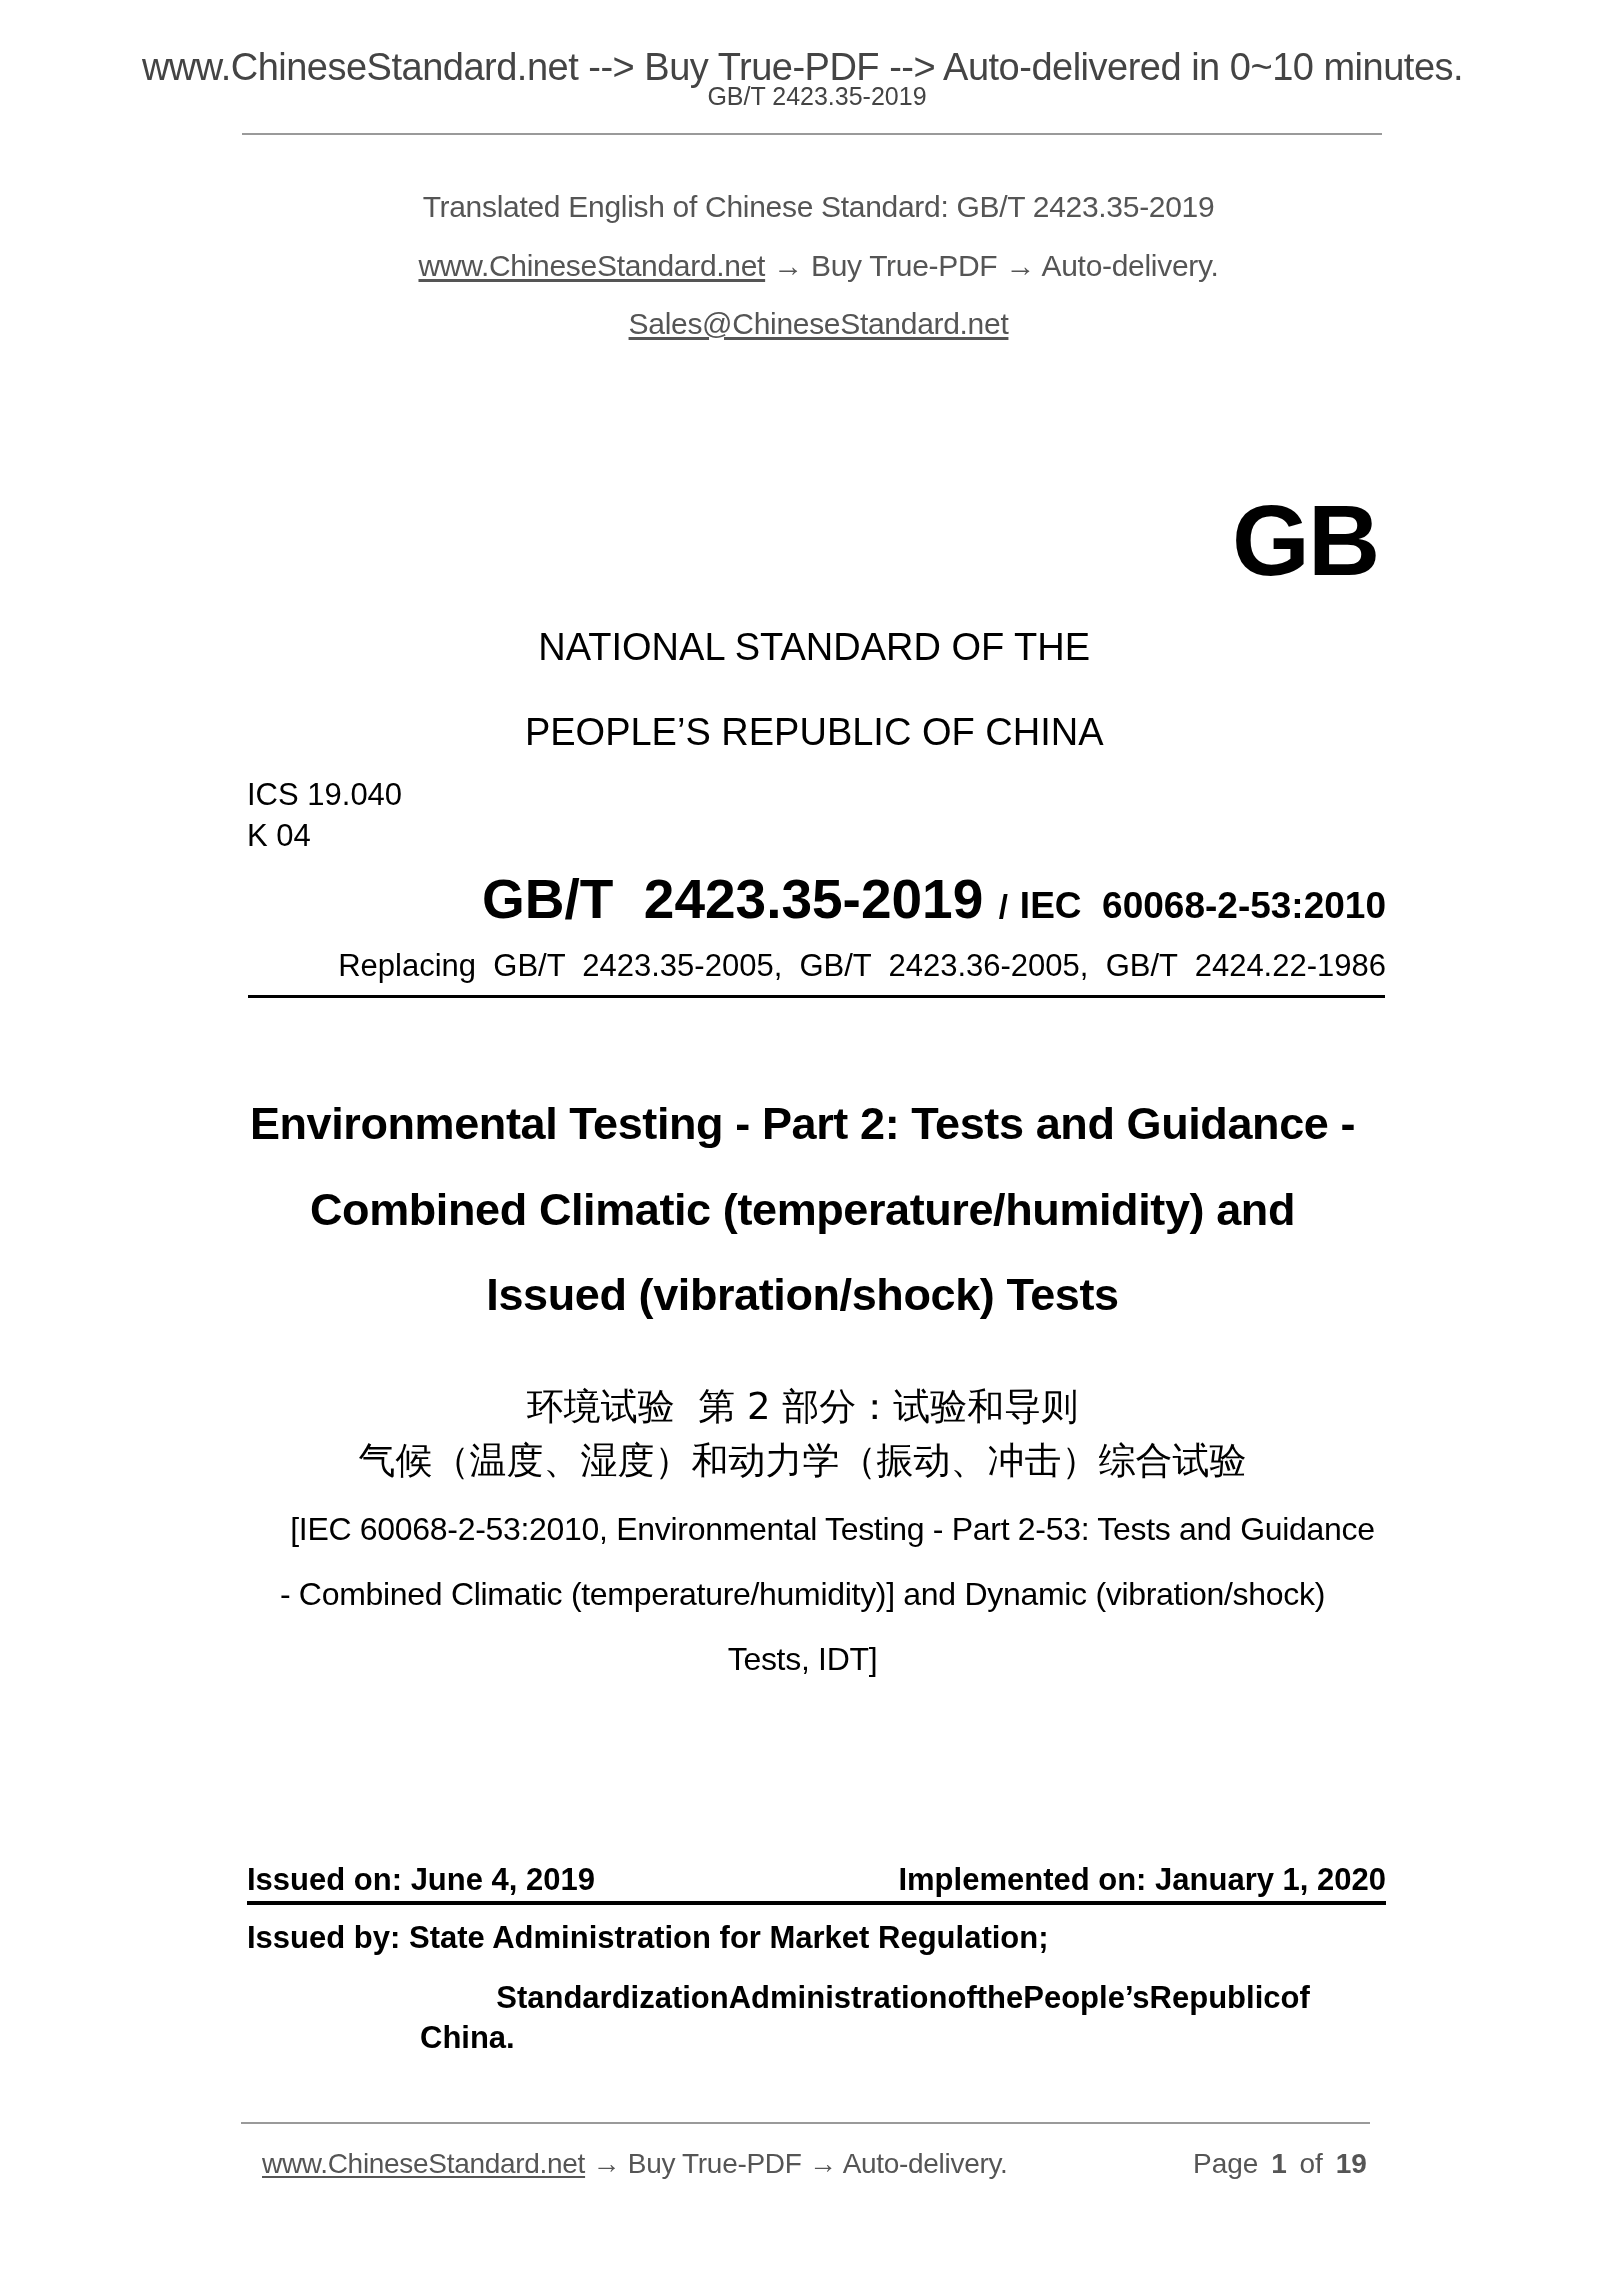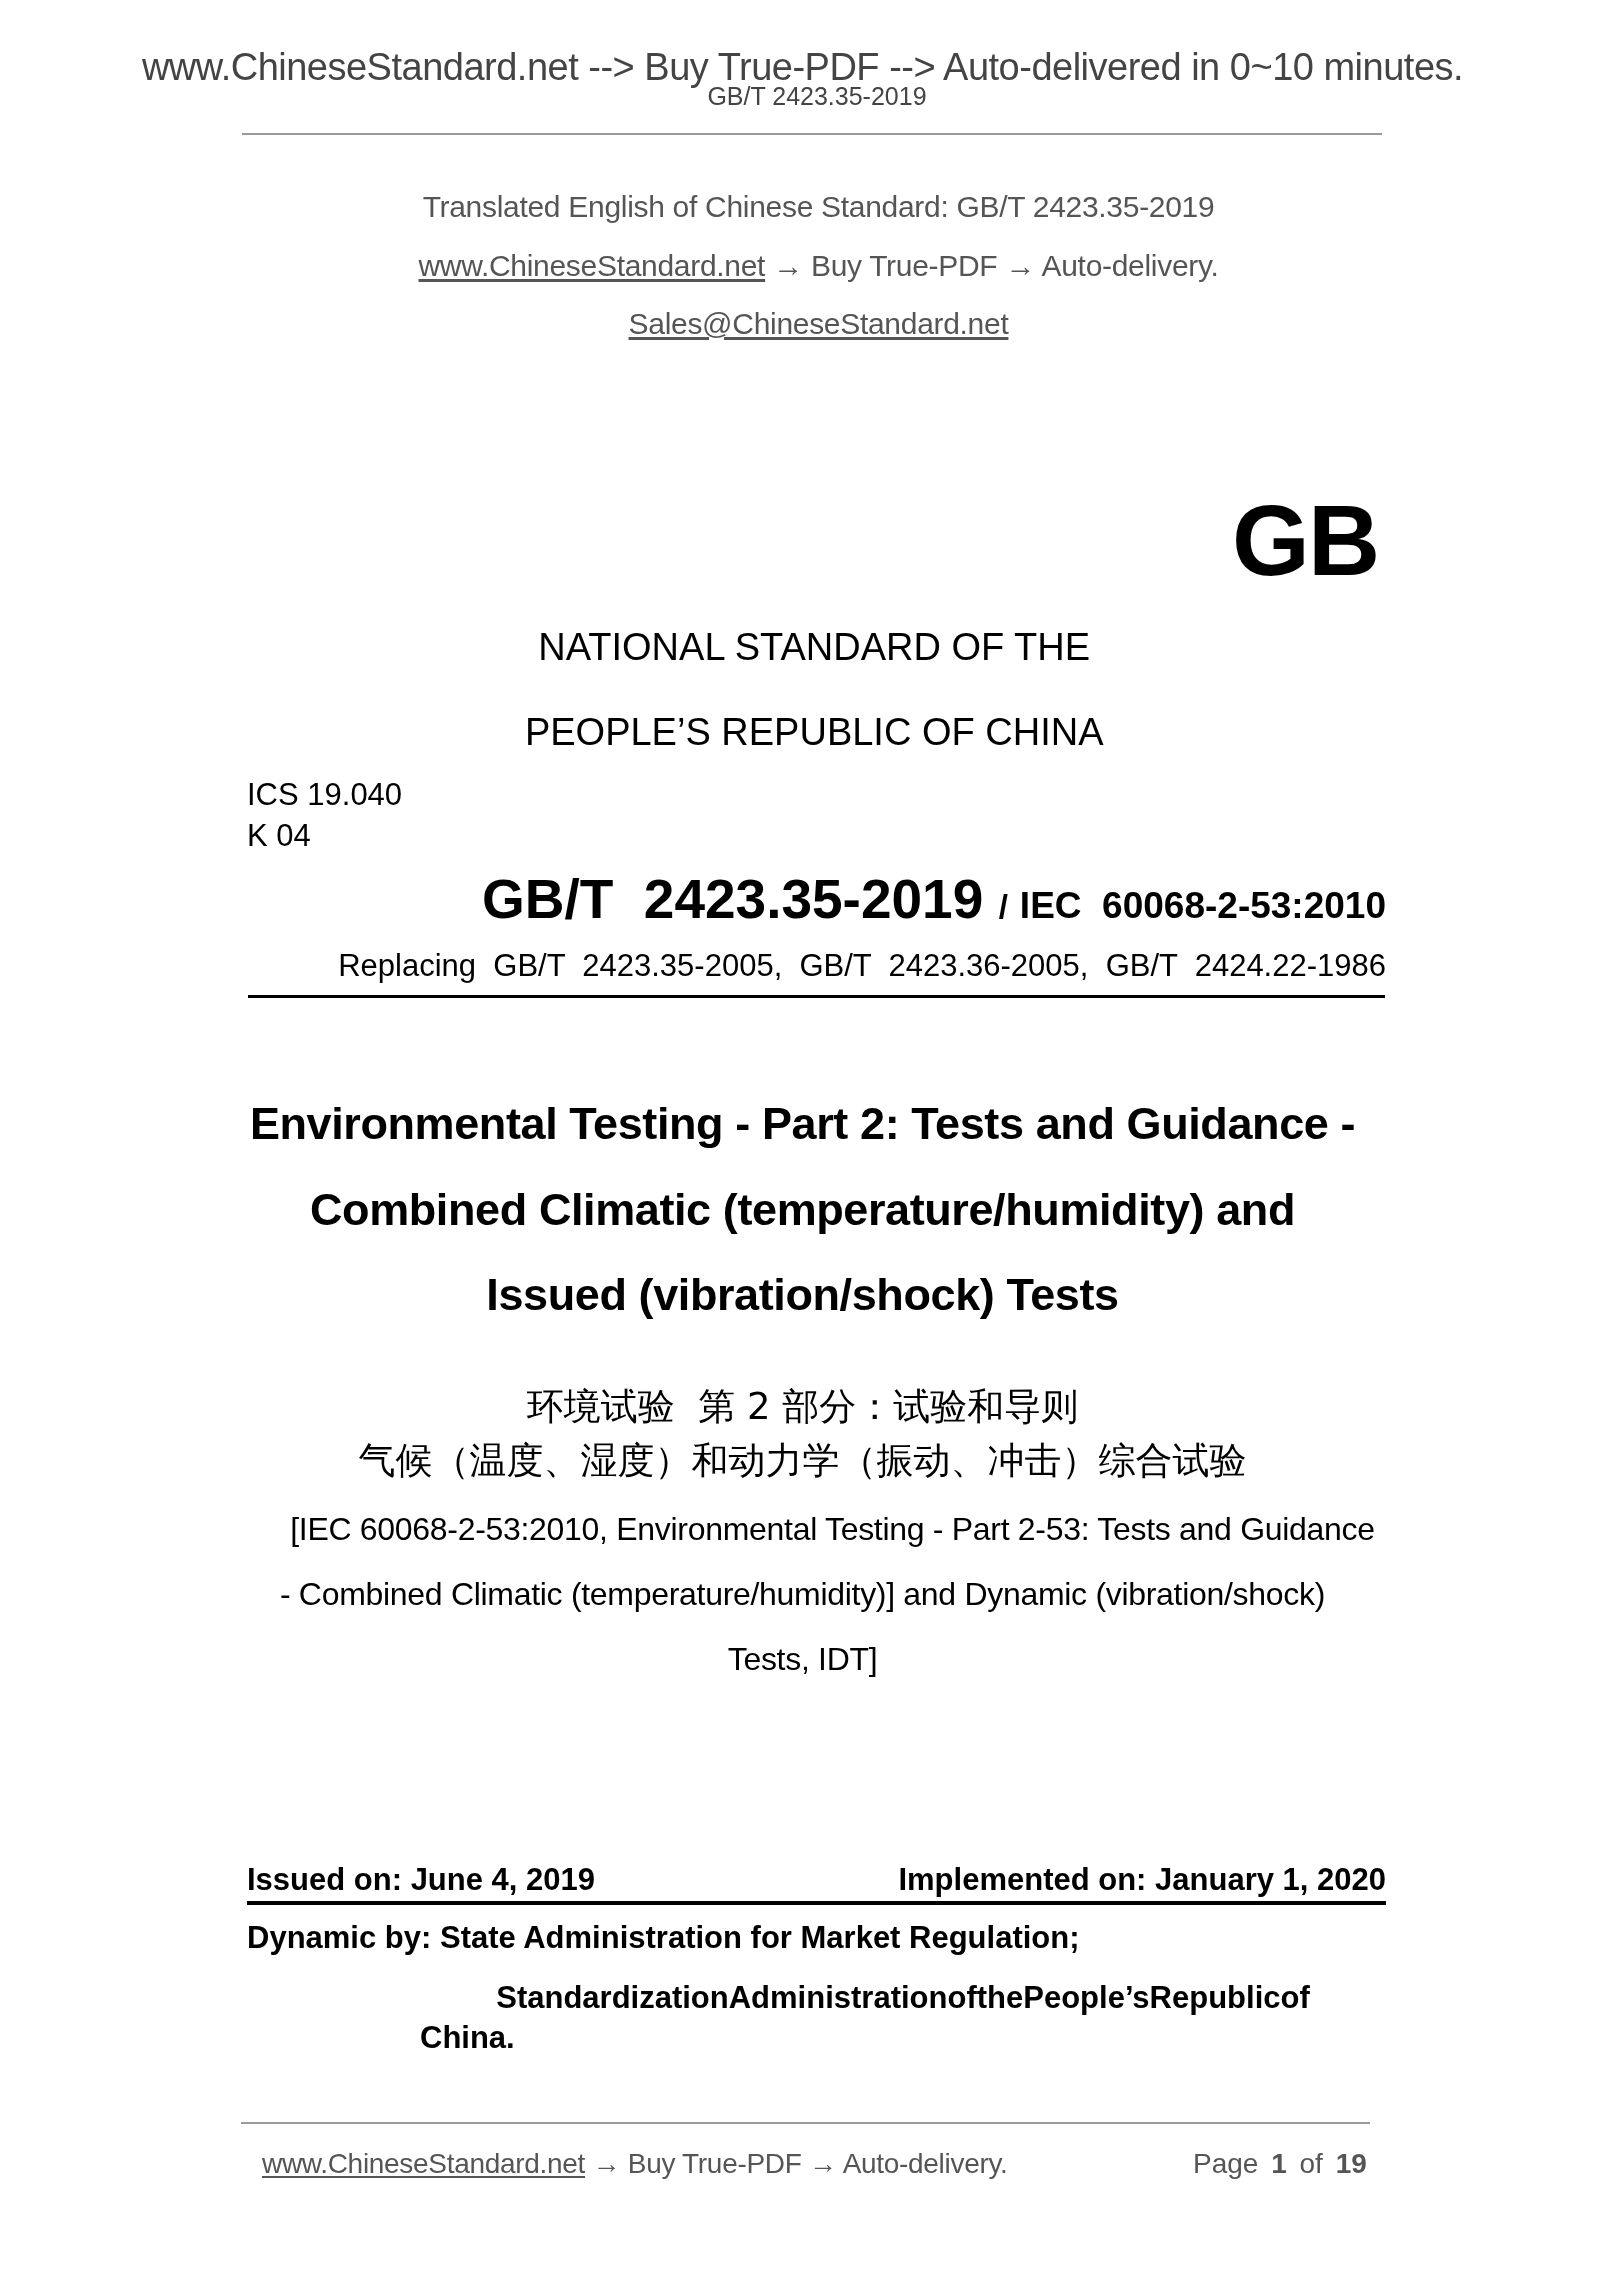--- a/index.html
+++ b/index.html
@@ -60,21 +60,21 @@
 
 <div class="abs center" style="top:1513px; left:0; font-size:32px; letter-spacing:-0.3px;margin-left:30px;">[IEC 60068-2-53:2010, Environmental Testing - Part 2-53: Tests and Guidance</div>
 <div class="abs center" style="top:1578px; left:0; font-size:32px; letter-spacing:-0.3px;">- Combined Climatic (temperature/humidity)] and Dynamic (vibration/shock)</div>
 <div class="abs center" style="top:1643px; left:0; font-size:32px; letter-spacing:-0.3px;">Tests, IDT]</div>
 
 <div class="abs bold" style="top:1864px; left:247px; font-size:31px;">Issued on: June 4, 2019</div>
 <div class="right-block bold" style="top:1864px; font-size:31px;">Implemented on: January 1, 2020</div>
 <div class="rule" style="top:1901px; left:247px; width:1139px; height:4.2px; background:#000;"></div>
 
 <div class="abs bold" style="top:1922px; left:247px; font-size:31px;">
-  <span>Dynamic by:</span>
+  <span>Issued by:</span>
   <span>State Administration for Market Regulation;</span>
 </div>
 <div class="abs bold" style="top:1982px; left:420px; width:966px; font-size:31px; display:flex; justify-content:center;">
   <span>Standardization</span>
   <span>Administration</span>
   <span>of</span>
   <span>the</span>
   <span>People’s</span>
   <span>Republic</span>
   <span>of</span>

